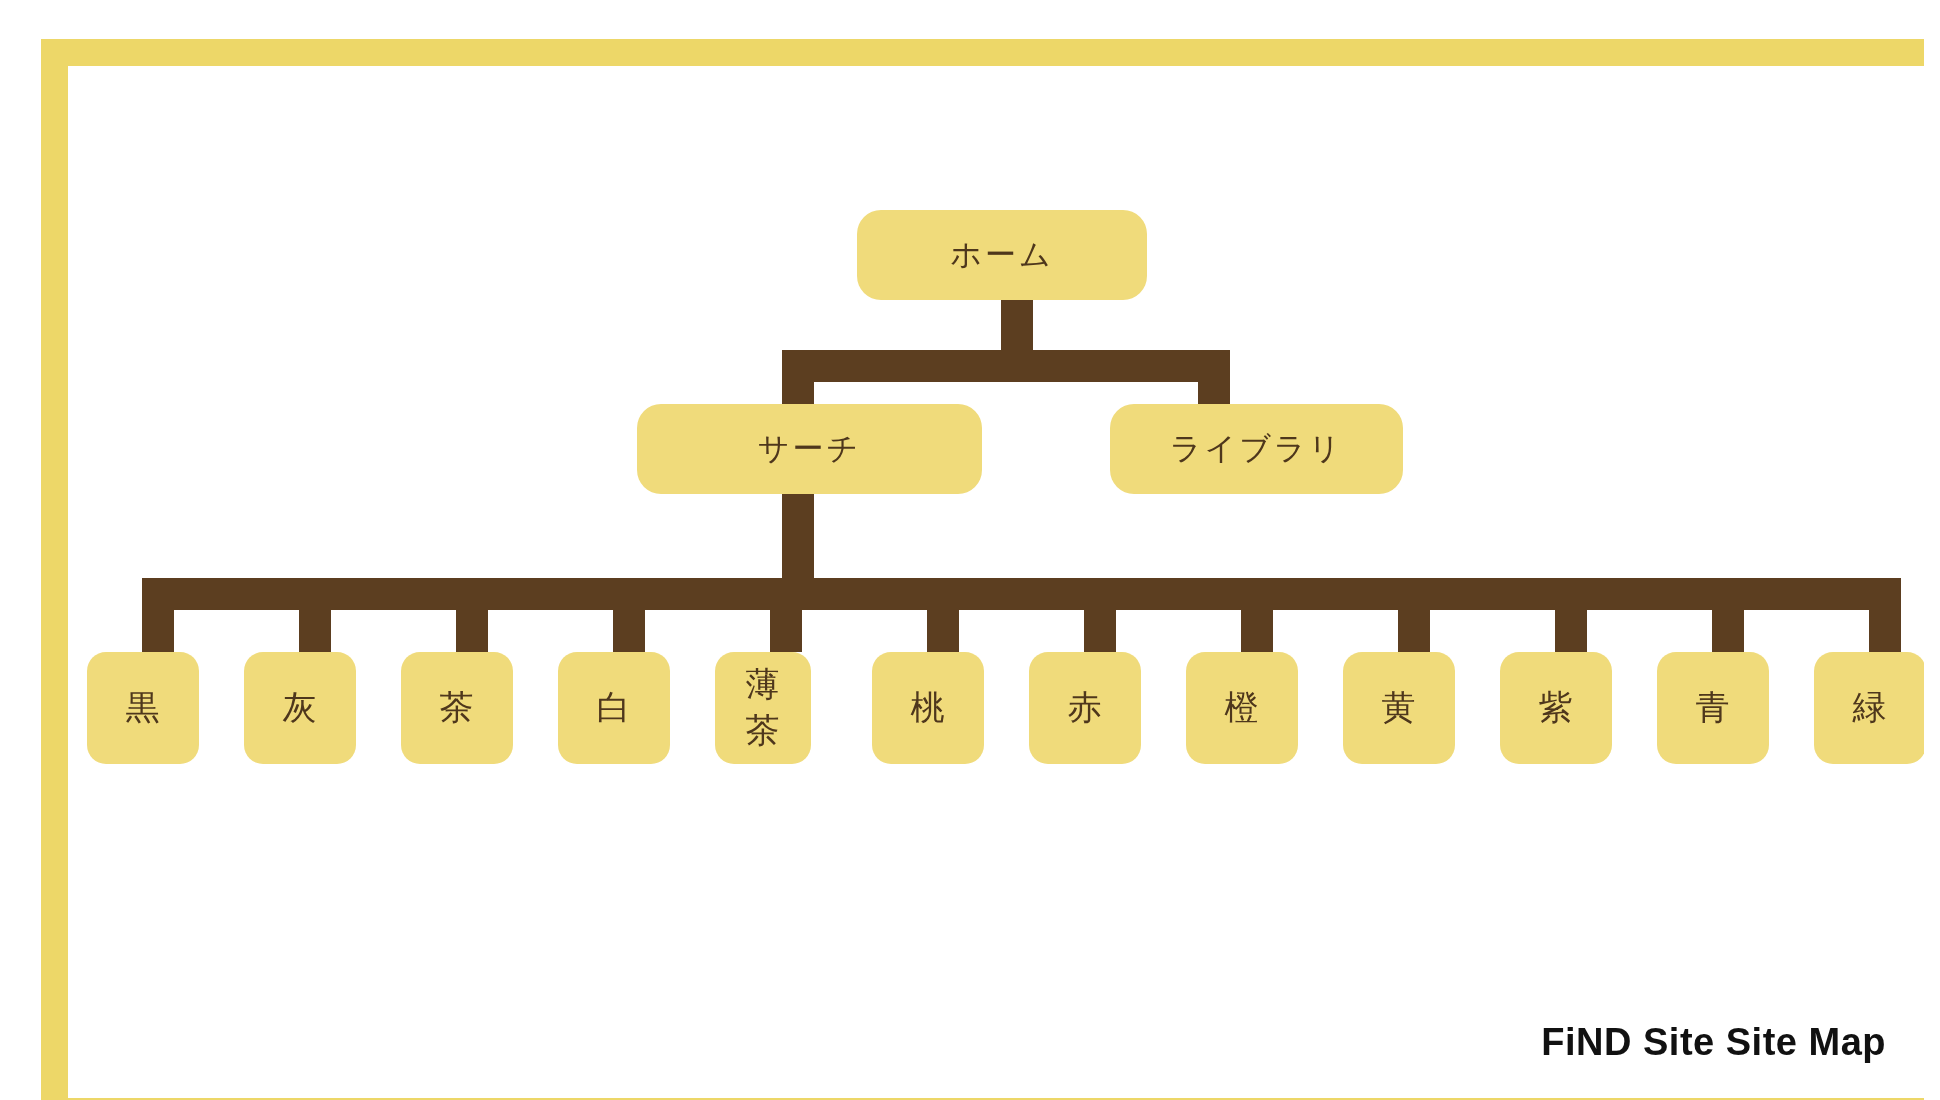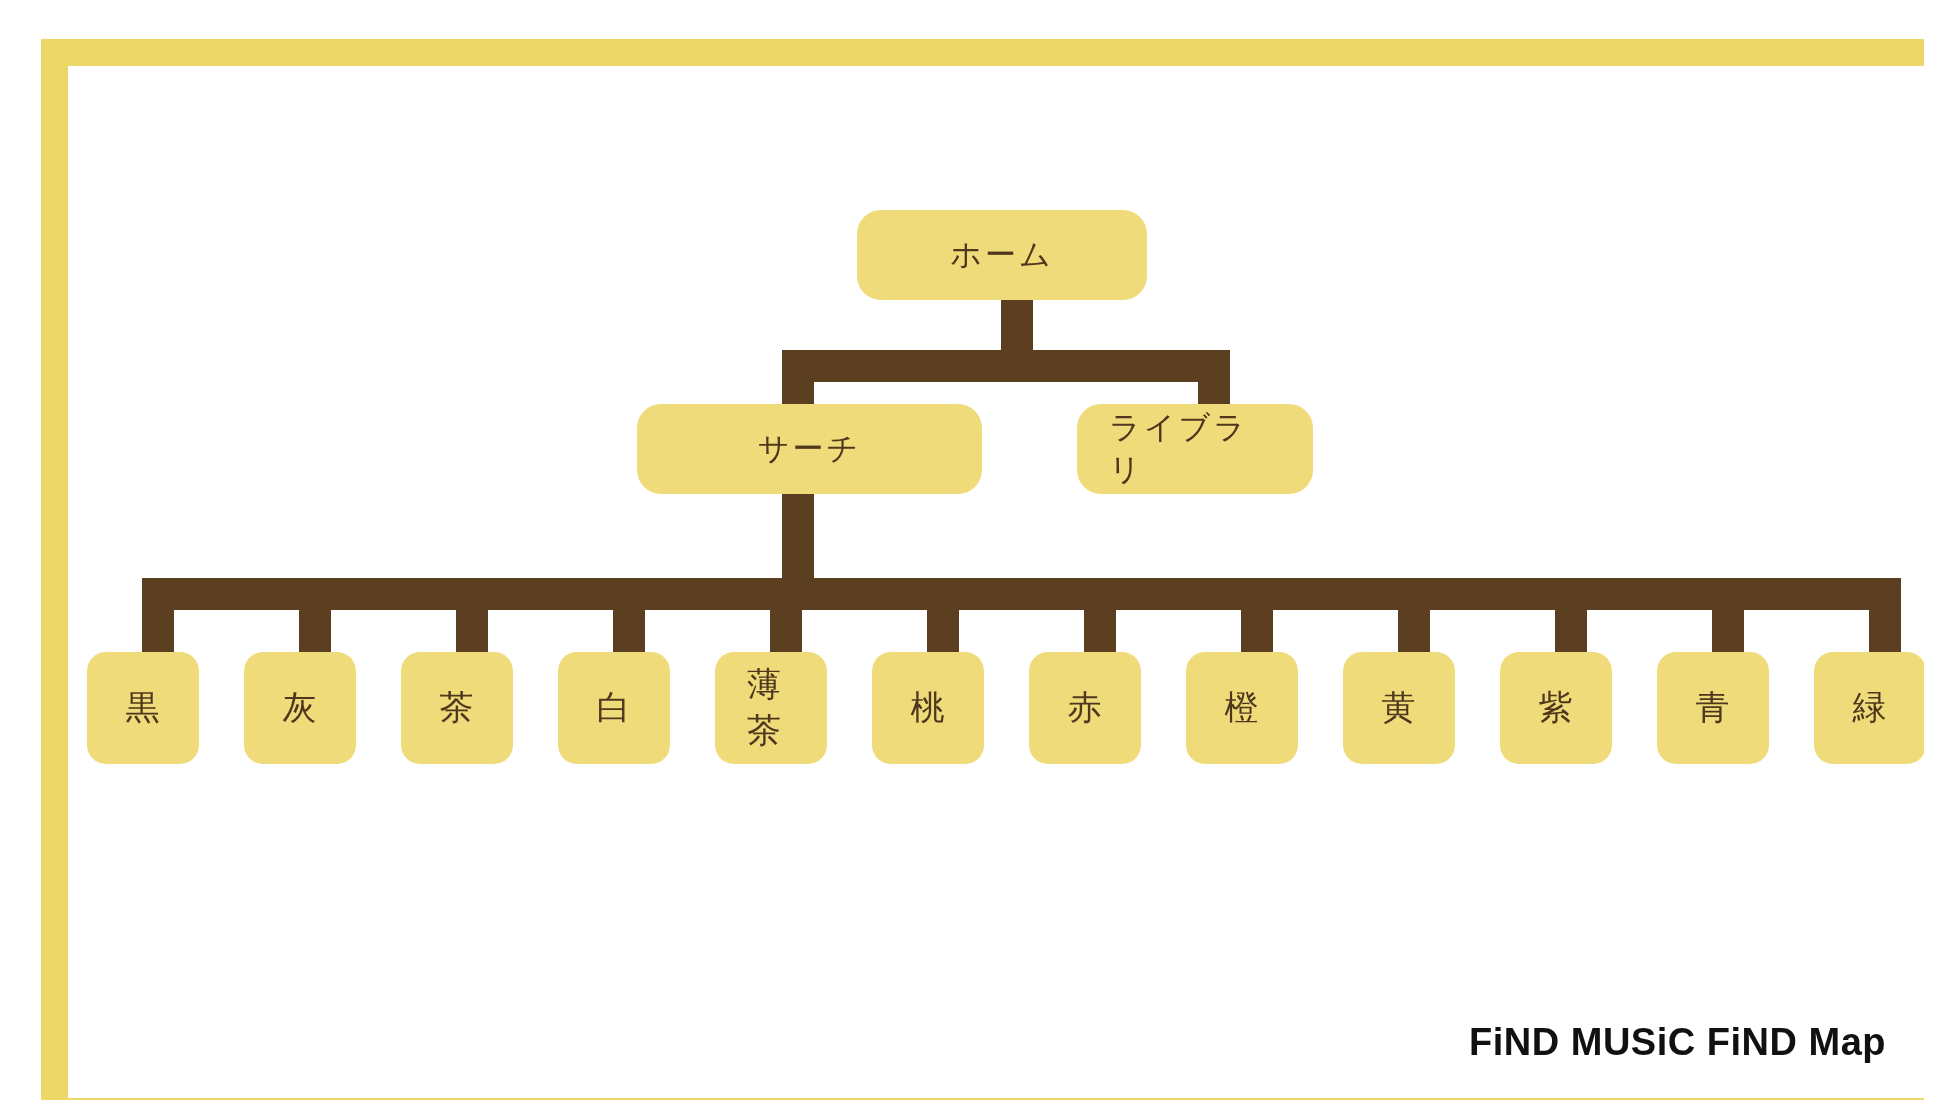--- a/index.html
+++ b/index.html
@@ -80,37 +80,37 @@
   <div class="line" style="left:1680px;top:546px;width:3px;height:74px"></div>
   <div class="line" style="left:1837px;top:546px;width:3px;height:74px"></div>
 
   <div class="node node-lg" style="left:825px;top:178px;width:290px;height:90px">
     <span>ホーム</span>
   </div>
 
   <div class="node node-lg" style="left:605px;top:372px;width:345px;height:90px">
     <span>サーチ</span>
   </div>
-  <div class="node node-lg" style="left:1045px;top:372px;width:236px;height:90px">
+  <div class="node node-lg" style="left:1078px;top:372px;width:293px;height:90px">
     <span>ライブラリ</span>
   </div>
 
   <div class="node node-sm" style="left:55px;top:620px;width:112px;height:112px">
     <span>黒</span>
   </div>
   <div class="node node-sm" style="left:212px;top:620px;width:112px;height:112px">
     <span>灰</span>
   </div>
   <div class="node node-sm" style="left:369px;top:620px;width:112px;height:112px">
     <span>茶</span>
   </div>
   <div class="node node-sm" style="left:526px;top:620px;width:112px;height:112px">
     <span>白</span>
   </div>
-  <div class="node node-sm" style="left:683px;top:620px;width:112px;height:112px">
+  <div class="node node-sm" style="left:683px;top:620px;width:96px;height:112px">
     <span>薄茶</span>
   </div>
   <div class="node node-sm" style="left:840px;top:620px;width:112px;height:112px">
     <span>桃</span>
   </div>
   <div class="node node-sm" style="left:997px;top:620px;width:112px;height:112px">
     <span>赤</span>
   </div>
   <div class="node node-sm" style="left:1154px;top:620px;width:112px;height:112px">
     <span>橙</span>
@@ -121,15 +121,15 @@
   <div class="node node-sm" style="left:1468px;top:620px;width:112px;height:112px">
     <span>紫</span>
   </div>
   <div class="node node-sm" style="left:1625px;top:620px;width:112px;height:112px">
     <span>青</span>
   </div>
   <div class="node node-sm" style="left:1782px;top:620px;width:112px;height:112px">
     <span>緑</span>
   </div>
 
-  <div class="footer">FiND MUSiC FiND Map</div>
+  <div class="footer">FiND Site Site Map</div>
 
 </div>
 
 </body></html>

